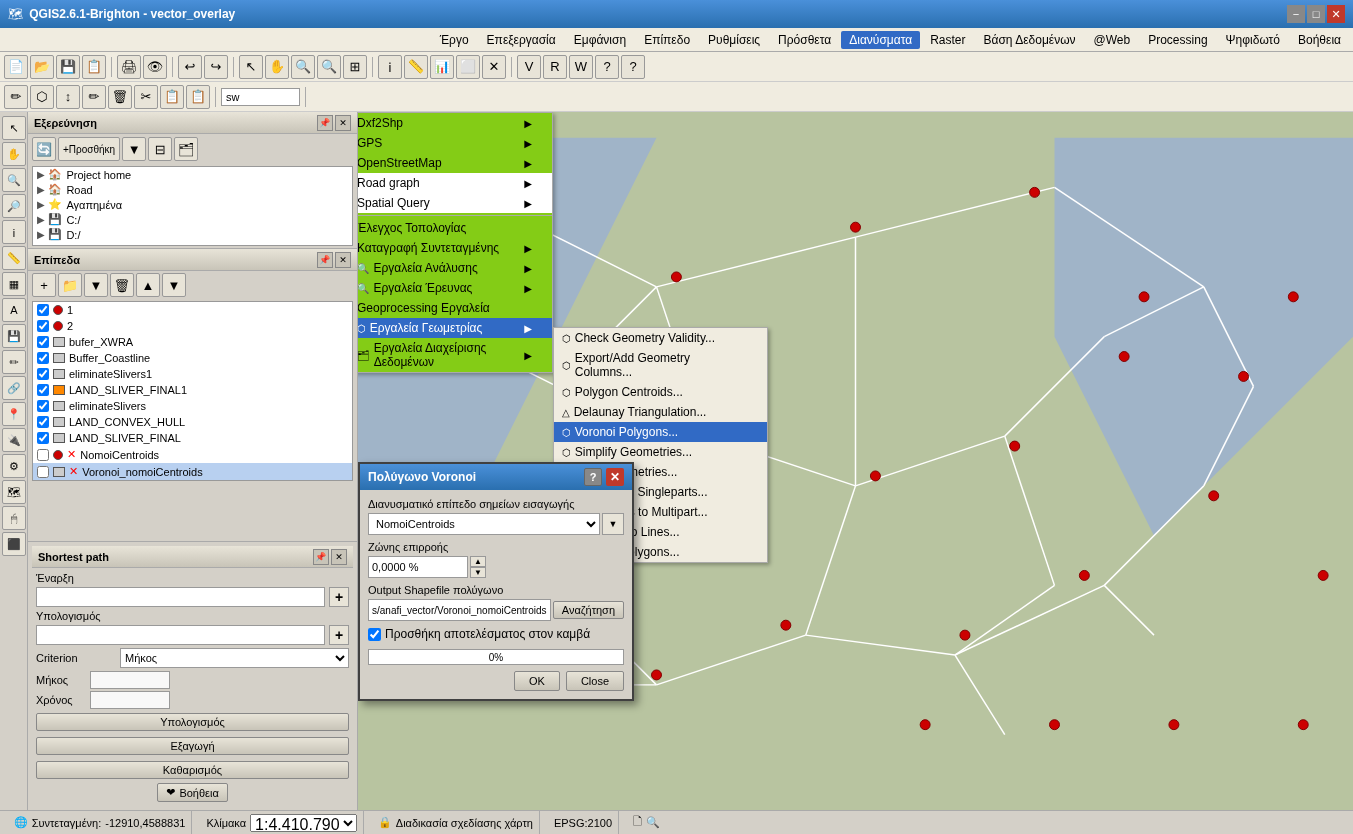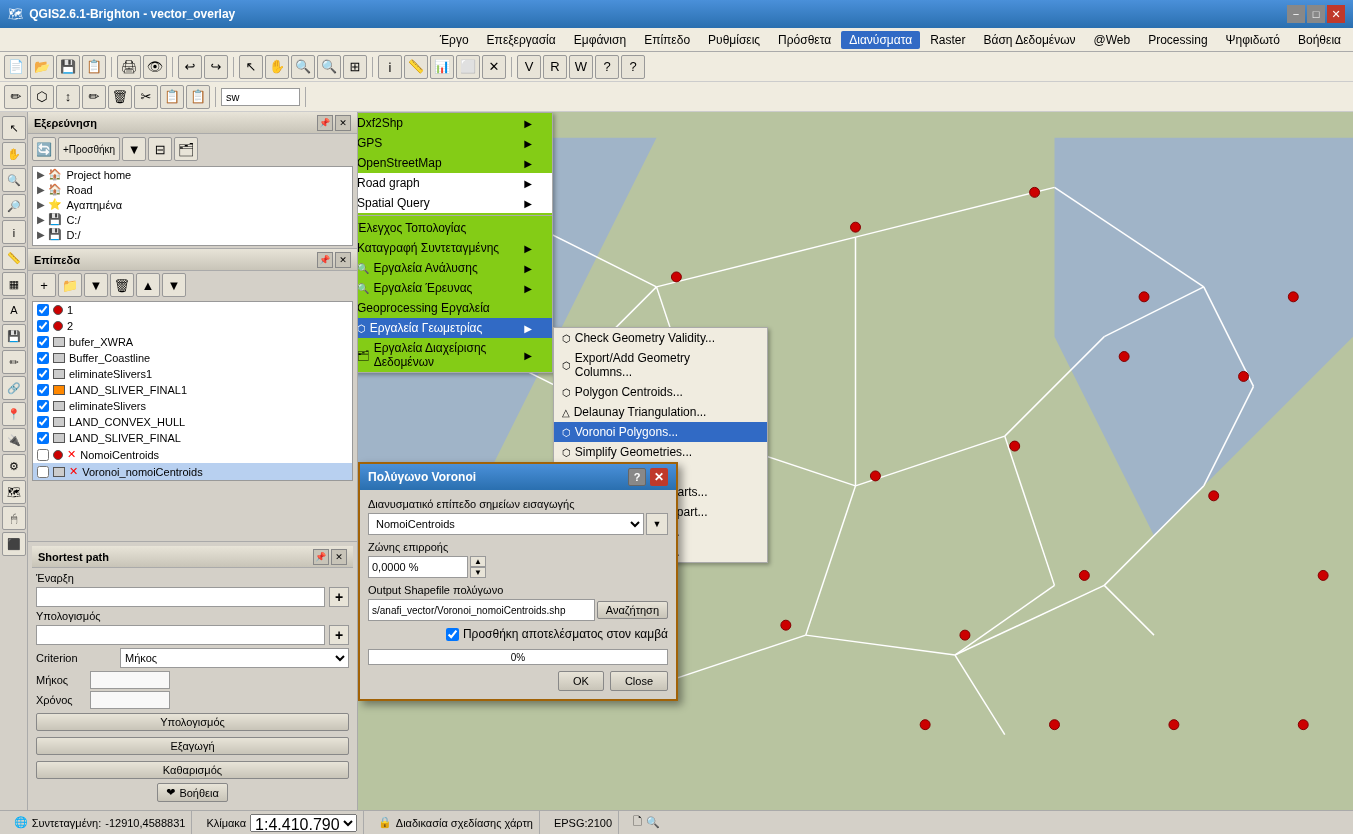--- a/index.html
+++ b/index.html
@@ -249,23 +249,23 @@
       box-shadow: 2px 2px 4px rgba(0,0,0,0.3);
       width: 210px;
       z-index: 200;
     }
 
     
     #voronoi-dialog {
       position: absolute;
       top: 510px; left: 340px;
       background: #d4d0c8;
-      border: 2px solid #a16207;
+      border: 2px solid #404040;
       box-shadow: 4px 4px 8px rgba(0,0,0,0.4);
-      width: 320px;
+      width: 276px;
       z-index: 300;
     }
     #voronoi-titlebar {
       background: linear-gradient(to bottom, #4a90d9, #2a6faf);
       height: 26px;
       display: flex;
       align-items: center;
       justify-content: space-between;
       padding: 0 8px;
       color: white;
@@ -325,21 +325,21 @@
     .dlg-output-input {
       flex: 1; height: 22px; border: 1px solid #999; background: white;
       font-size: 10px; padding: 0 3px;
     }
     .dlg-browse-btn {
       padding: 2px 8px; border: 1px solid #888;
       background: linear-gradient(to bottom, #e8e4d8, #c8c4b8);
       cursor: pointer; font-size: 11px; border-radius: 2px;
     }
     .dlg-checkbox-row {
-      display: flex; align-items: center; margin-bottom: 8px; gap: 4px; justify-content: flex-end;
+      display: flex; align-items: center; margin-bottom: 8px; gap: 4px;
     }
     .dlg-progress-row {
       margin-bottom: 6px;
     }
     .dlg-progress-bar {
       width: 100%; height: 16px; background: white;
       border: 1px solid #999; position: relative;
       display: flex; align-items: center; justify-content: center;
     }
     .dlg-progress-fill {

